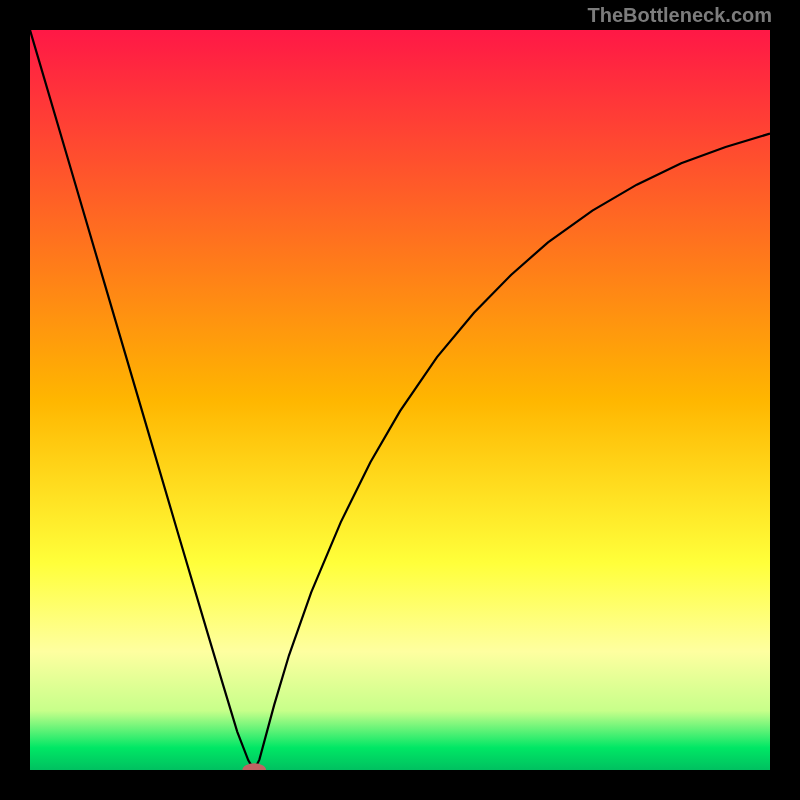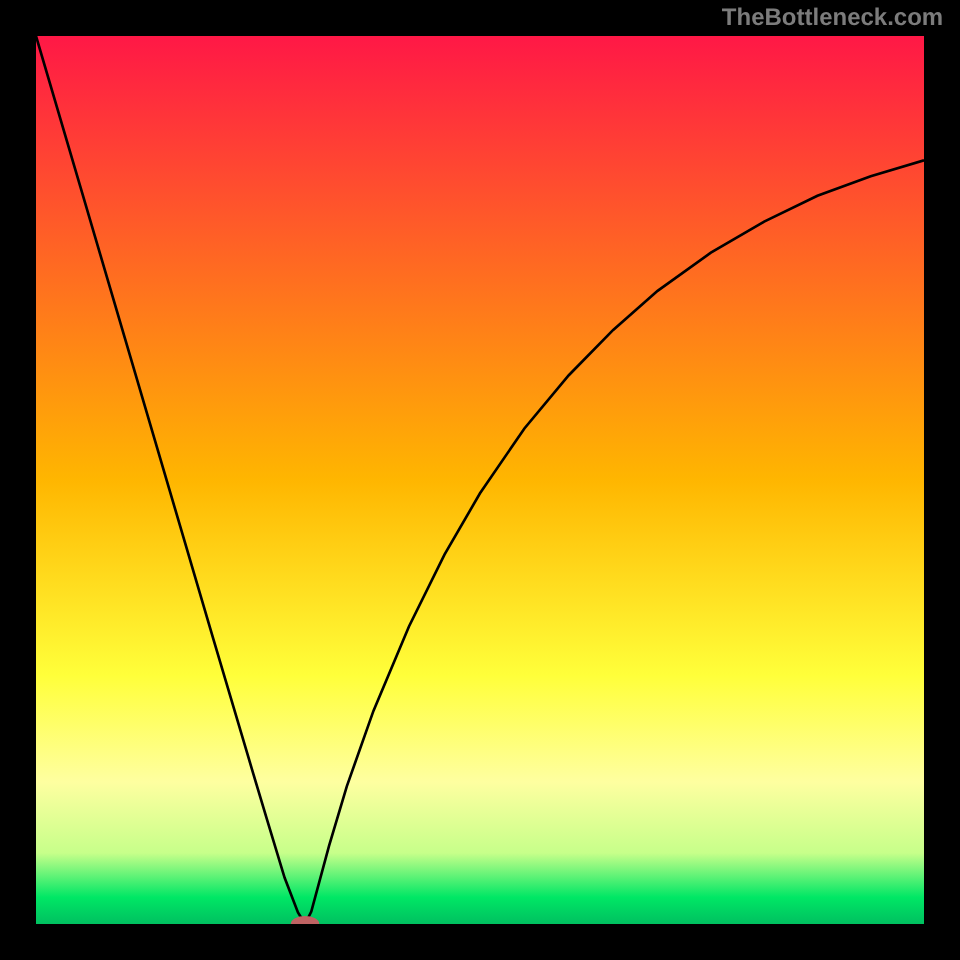--- a/index.html
+++ b/index.html
@@ -12,21 +12,21 @@
   }
   .frame {
     position: relative;
     width: 800px;
     height: 800px;
     background: #000;
   }
   .attribution {
     position: absolute;
     top: 4px;
-    right: 14px;
+    right: 28px;
     font-size: 20px;
     font-weight: bold;
     color: #7c7c7c;
     z-index: 10;
   }
   .plot {
     position: absolute;
     top: 30px;
     left: 30px;
     width: 740px;

